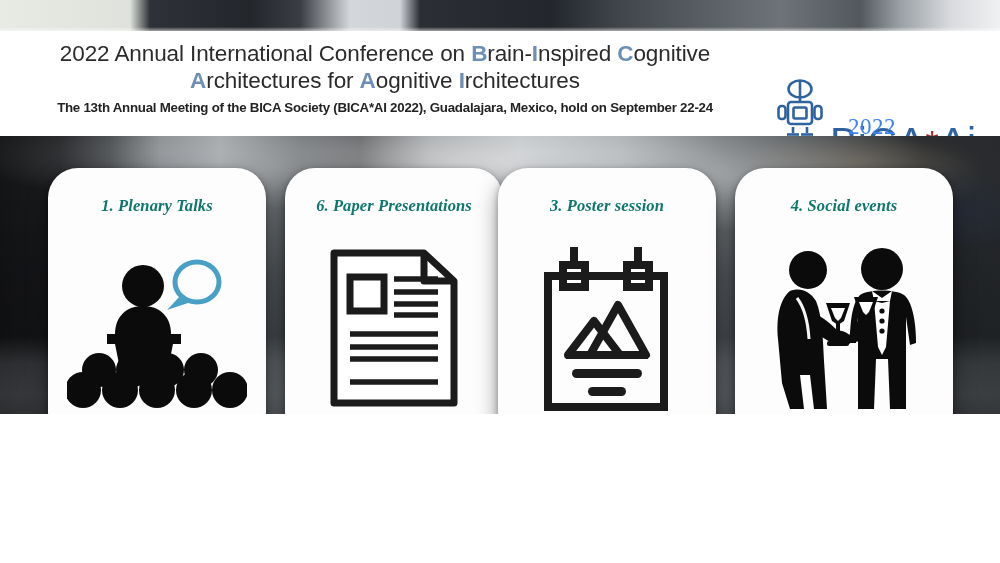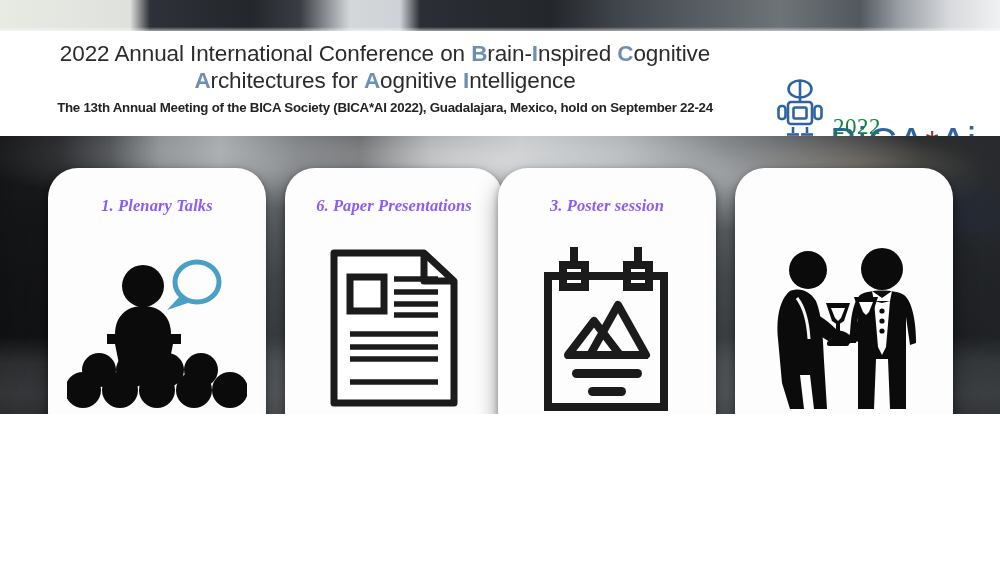--- a/index.html
+++ b/index.html
@@ -59,23 +59,23 @@
   }
   .logo-robot{position:absolute;left:4px;top:6px;width:48px;height:58px;}
   .logo-text{
     position:absolute;left:58px;top:-1px;
     font-family:"Liberation Sans",sans-serif;
     font-size:41px;line-height:52px;font-weight:400;color:#2f63a0;
     letter-spacing:0.5px;white-space:nowrap;margin-top:44px;
   }
   .logo-text .star{color:#9e2b32;font-size:34px;vertical-align:2px;}
   .logo-year{
-    position:absolute;left:61px;top:42px;
+    position:absolute;left:76px;top:42px;
     font-family:"Liberation Serif",serif;
-    font-size:23px;line-height:24px;color:#15803d;font-weight:400;
+    font-size:23px;line-height:24px;color:#3b82f6;font-weight:400;
     letter-spacing:0.5px;
   }
 
   
   .photo{
     position:absolute;left:0;top:136px;width:1000px;height:427px;overflow:hidden;
     background:#3a3d40;
   }
   .pl-layer{position:absolute;inset:0;}
 
@@ -164,39 +164,39 @@
     position:absolute;top:168px;width:218px;height:273px;
     background:#fdfdfd;border-radius:30px;
     box-shadow:0 10px 22px rgba(0,0,0,.42), 0 2px 6px rgba(0,0,0,.30);
     overflow:hidden;
   }
   .card-title{
     position:absolute;left:0;right:0;top:28px;text-align:center;
     font-family:"Liberation Serif",serif;
     font-style:italic;font-weight:700;
     font-size:16.5px;line-height:20px;
-    color:#8b5cf6;letter-spacing:0.1px;white-space:nowrap;
+    color:#0f766e;letter-spacing:0.1px;white-space:nowrap;
   }
   .card-art{
     position:absolute;left:0;right:0;top:62px;height:196px;
     display:flex;align-items:center;justify-content:center;
   }
   .card-art svg{display:block;}
 </style>
 </head>
 <body>
 
 <div id="stage">
 
   <div class="topstrip"></div>
 
   <div class="header">
     <div class="title-wrap">
       <div class="title-line"><span class="pl">2022 Annual International Conference on </span><span class="hl">B</span><span class="pl">rain-</span><span class="hl">I</span><span class="pl">nspired </span><span class="hl">C</span><span class="pl">ognitive</span></div>
-      <div class="title-line"><span class="hl">A</span><span class="pl">rchitectures for </span><span class="hl">A</span><span class="pl">ognitive </span><span class="hl">I</span><span class="pl">ntelligence</span></div>
+      <div class="title-line"><span class="hl">A</span><span class="pl">rchitectures for </span><span class="hl">A</span><span class="pl">ognitive </span><span class="hl">I</span><span class="pl">rchitectures</span></div>
       <div class="subtitle">The 13th Annual Meeting of the BICA Society (BICA*AI 2022), Guadalajara, Mexico, hold on September 22-24</div>
     </div>
 
     <div class="logo">
       <svg class="logo-robot" viewBox="0 0 48 58">
         <g fill="none" stroke="#2f63a0" stroke-width="2.6">
           <ellipse cx="24" cy="10" rx="11.5" ry="8.5"></ellipse>
           <line x1="24" y1="1.5" x2="24" y2="18.5"></line>
           <line x1="24" y1="18.5" x2="24" y2="23"></line>
           <rect x="12" y="23" width="24" height="22" rx="3"></rect>
@@ -307,20 +307,21 @@
           <path d="M48 112 L76 62 L104 112 Z" fill="none" stroke="#1b1b1b" stroke-width="8" stroke-linejoin="round"></path>
           <line x1="24" y1="112" x2="106" y2="112" stroke="#1b1b1b" stroke-width="8"></line>
 
           <rect x="30" y="126" width="70" height="9" rx="4.5" fill="#1b1b1b"></rect>
           <rect x="46" y="144" width="38" height="9" rx="4.5" fill="#1b1b1b"></rect>
         </svg>
       </div>
     </div>
 
     <div class="card" style="left:735px">
+      <div class="card-title">4. Social events</div>
       <div class="card-art">
         <svg width="160" height="170" viewBox="0 0 160 170">
           <g fill="#0b0b0b">
 
             <circle cx="44" cy="27" r="19"></circle>
             <path d="M26 48 C16 56 12 74 14 96 L18 140 L26 166 L40 166 L36 132
                      L46 132 L50 166 L63 166 L60 118 C59 96 58 72 52 58 C46 48 36 44 26 48 Z"></path>
 
             <path d="M48 70 C58 72 70 84 78 92 L72 102 C60 96 48 88 42 80 Z"></path>
             <path d="M70 88 C78 86 86 90 88 96 C88 102 80 104 74 101 Z"></path>

